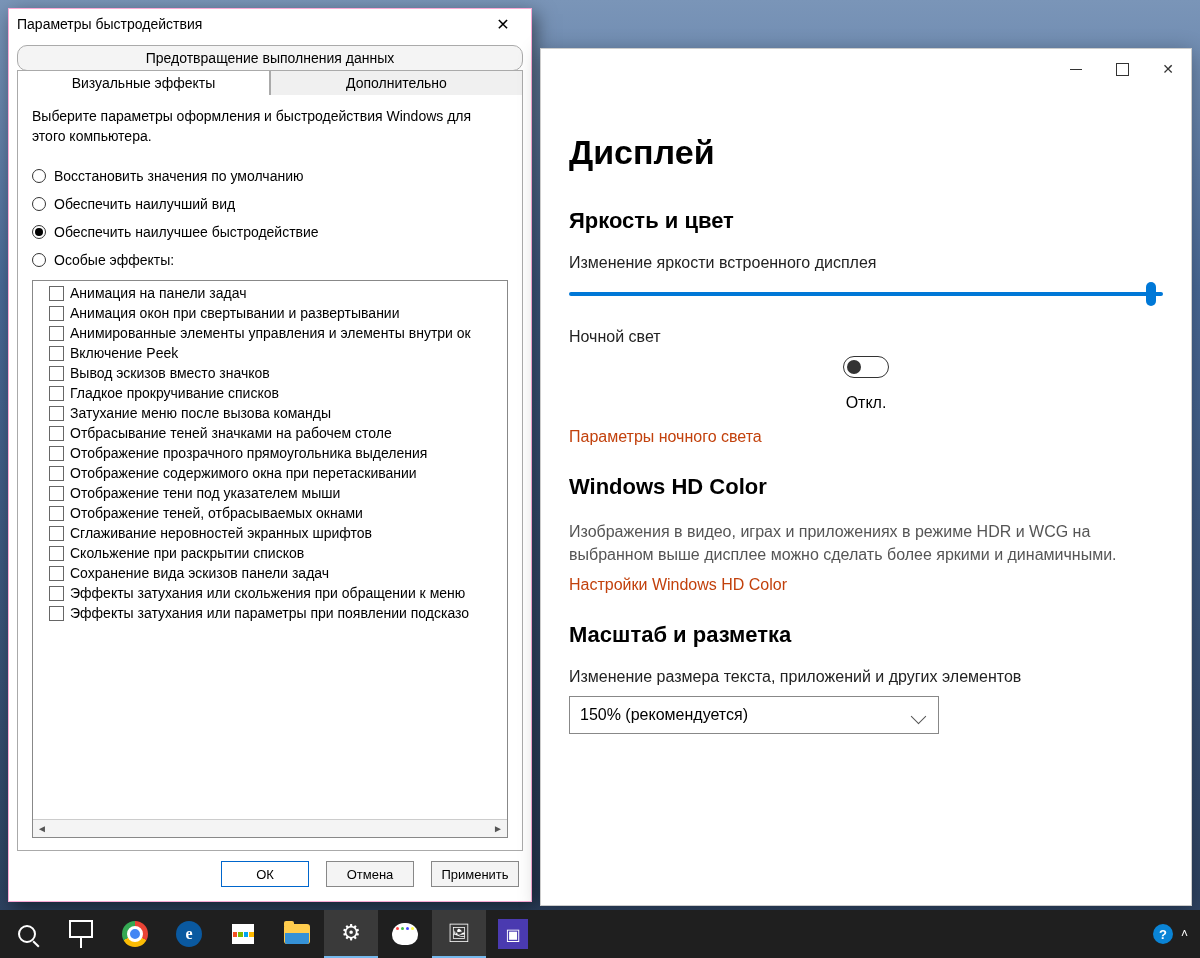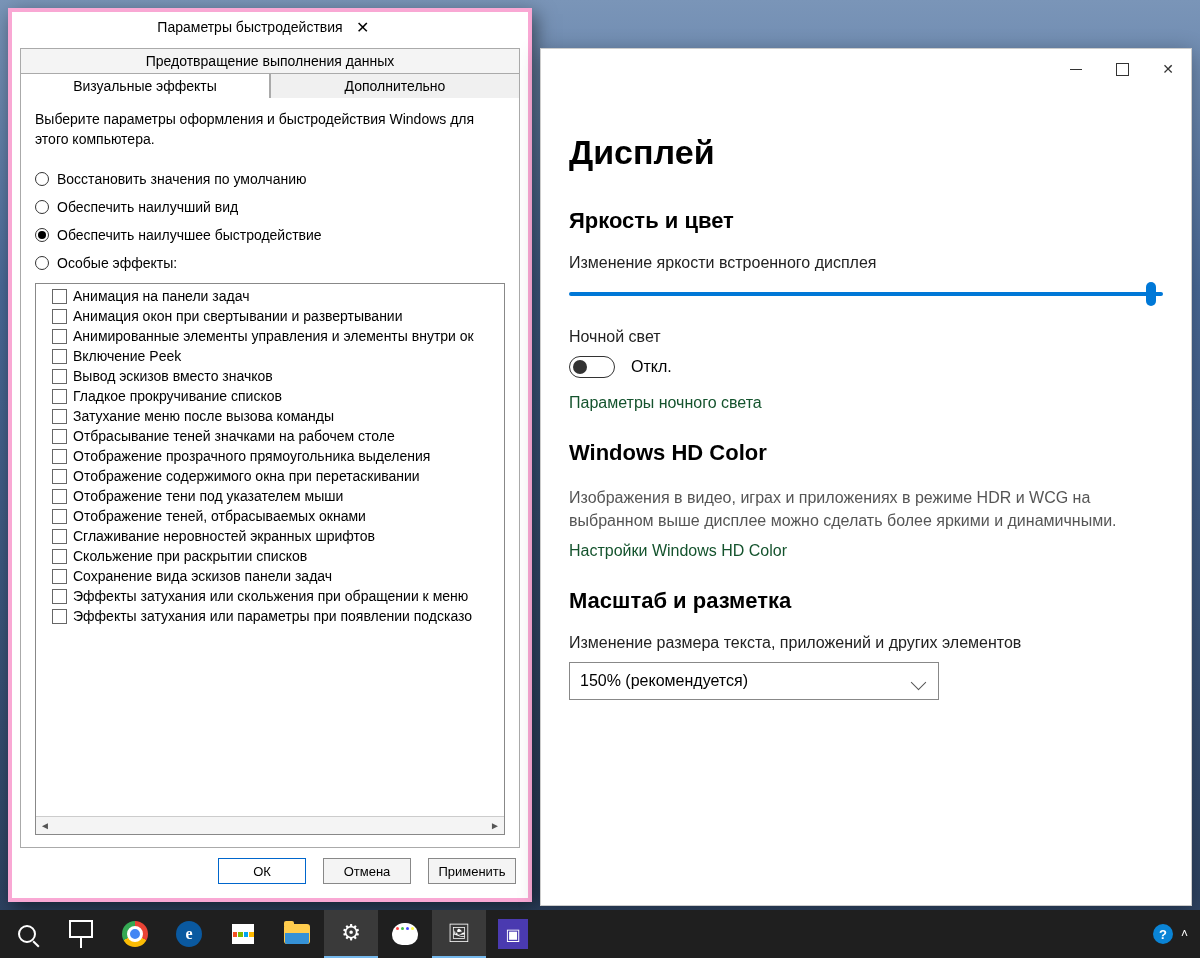--- a/index.html
+++ b/index.html
@@ -7,36 +7,36 @@
   font-family: "Segoe UI", Tahoma, sans-serif;
   width: 1200px; height: 958px;
   overflow: hidden; position: relative;
   background: linear-gradient(180deg, #7a95b8 0%, #4a6a98 30%, #2b3f5c 100%);
 }
 
 
 .perf-dialog {
   position: absolute; left: 8px; top: 8px;
   width: 524px; height: 894px;
-  background: #fff; border: 4px solid #f9a8d4;
+  background: #fff; border: 1px solid #f9a8d4;
   box-shadow: 4px 6px 18px rgba(0,0,0,0.5);
-  display: flex; flex-direction: column; align-items: center;
+  display: flex; flex-direction: column;
 }
 .perf-title {
   height: 30px; display: flex; align-items: center;
   padding: 0 8px; font-size: 14px;
 }
 .perf-title .txt { flex: 1; }
 .perf-title .close { width: 40px; text-align: center; font-size: 16px; cursor: default; }
 .perf-body { flex: 1; padding: 6px 8px 8px 8px; display: flex; flex-direction: column; }
 
 .tabs-row { display: flex; flex-wrap: wrap; }
 .tab { border: 1px solid #aaa; background: #f0f0f0; padding: 4px 12px; font-size: 14px; margin-bottom: -1px; cursor: default; }
 .tab.active { background: #fff; border-bottom: 1px solid #fff; }
-.tab-dep { width: 100%; text-align: center; background: #f4f4f4; }
+.tab-dep { width: 100%; text-align: center; background: #f4f4f4; border-radius: 10px; }
 .tab-half { width: 50%; text-align: center; }
 
 .tab-content {
   border: 1px solid #aaa; border-top: none;
   flex: 1; padding: 12px 14px; display: flex; flex-direction: column;
   background: #fff;
 }
 .intro { font-size: 14px; line-height: 1.4; margin-bottom: 16px; }
 
 .radio-row { display: flex; align-items: center; font-size: 14px; margin: 6px 0; cursor: default; }
@@ -71,27 +71,27 @@
 .sw-btn.min::before { content:""; width:12px; height:1px; background:#333; }
 .sw-btn.max { font-family: sans-serif; }
 .sw-btn.max::before { content:""; width:11px; height:11px; border:1px solid #333; }
 .sw-btn.close::before { content:"✕"; font-size:14px; }
 
 .sw-body { padding: 14px 28px; overflow: hidden; }
 .h1 { font-size: 34px; font-weight: 600; margin: 30px 0 36px 0; }
 .h2 { font-size: 22px; font-weight: 600; margin: 14px 0 20px 0; }
 .label { font-size: 16px; color: #222; margin: 8px 0 10px 0; }
 .desc { font-size: 16px; color: #555; line-height: 1.45; margin-bottom: 10px; }
-.link { font-size: 16px; color: #14532d; margin: 6px 0 28px 0; cursor: default; }
+.link { font-size: 16px; color: #c2410c; margin: 6px 0 28px 0; cursor: default; }
 
 .slider { position: relative; height: 24px; margin-bottom: 22px; }
 .slider-track { position:absolute; left:0; right:0; top:10px; height:4px; background:#0078d7; border-radius:2px; }
 .slider-thumb { position:absolute; left: 98%; top:0; width:10px; height:24px; background:#0078d7; border-radius:5px; transform: translateX(-50%); }
 
-.toggle-row { display:flex; align-items:center; gap:16px; margin-bottom:16px; }
+.toggle-row { display:flex; align-items:center; gap:16px; margin-bottom:16px;flex-direction:column; }
 .toggle { width:46px; height:22px; border:1px solid #333; border-radius:11px; position:relative; }
 .toggle::after { content:""; position:absolute; left:3px; top:3px; width:14px; height:14px; background:#333; border-radius:50%; }
 .toggle-state { font-size:16px; }
 
 .combo { width: 370px; height: 38px; border:1px solid #888; display:flex; align-items:center; padding: 0 10px; font-size:16px; position:relative; cursor: default; }
 .combo::after { content:""; position:absolute; right:14px; top:14px; width:10px; height:10px; border-right:1px solid #555; border-bottom:1px solid #555; transform: rotate(45deg); }
 
 
 .taskbar {
   position: absolute; left:0; bottom:0; width:100%; height:48px;

